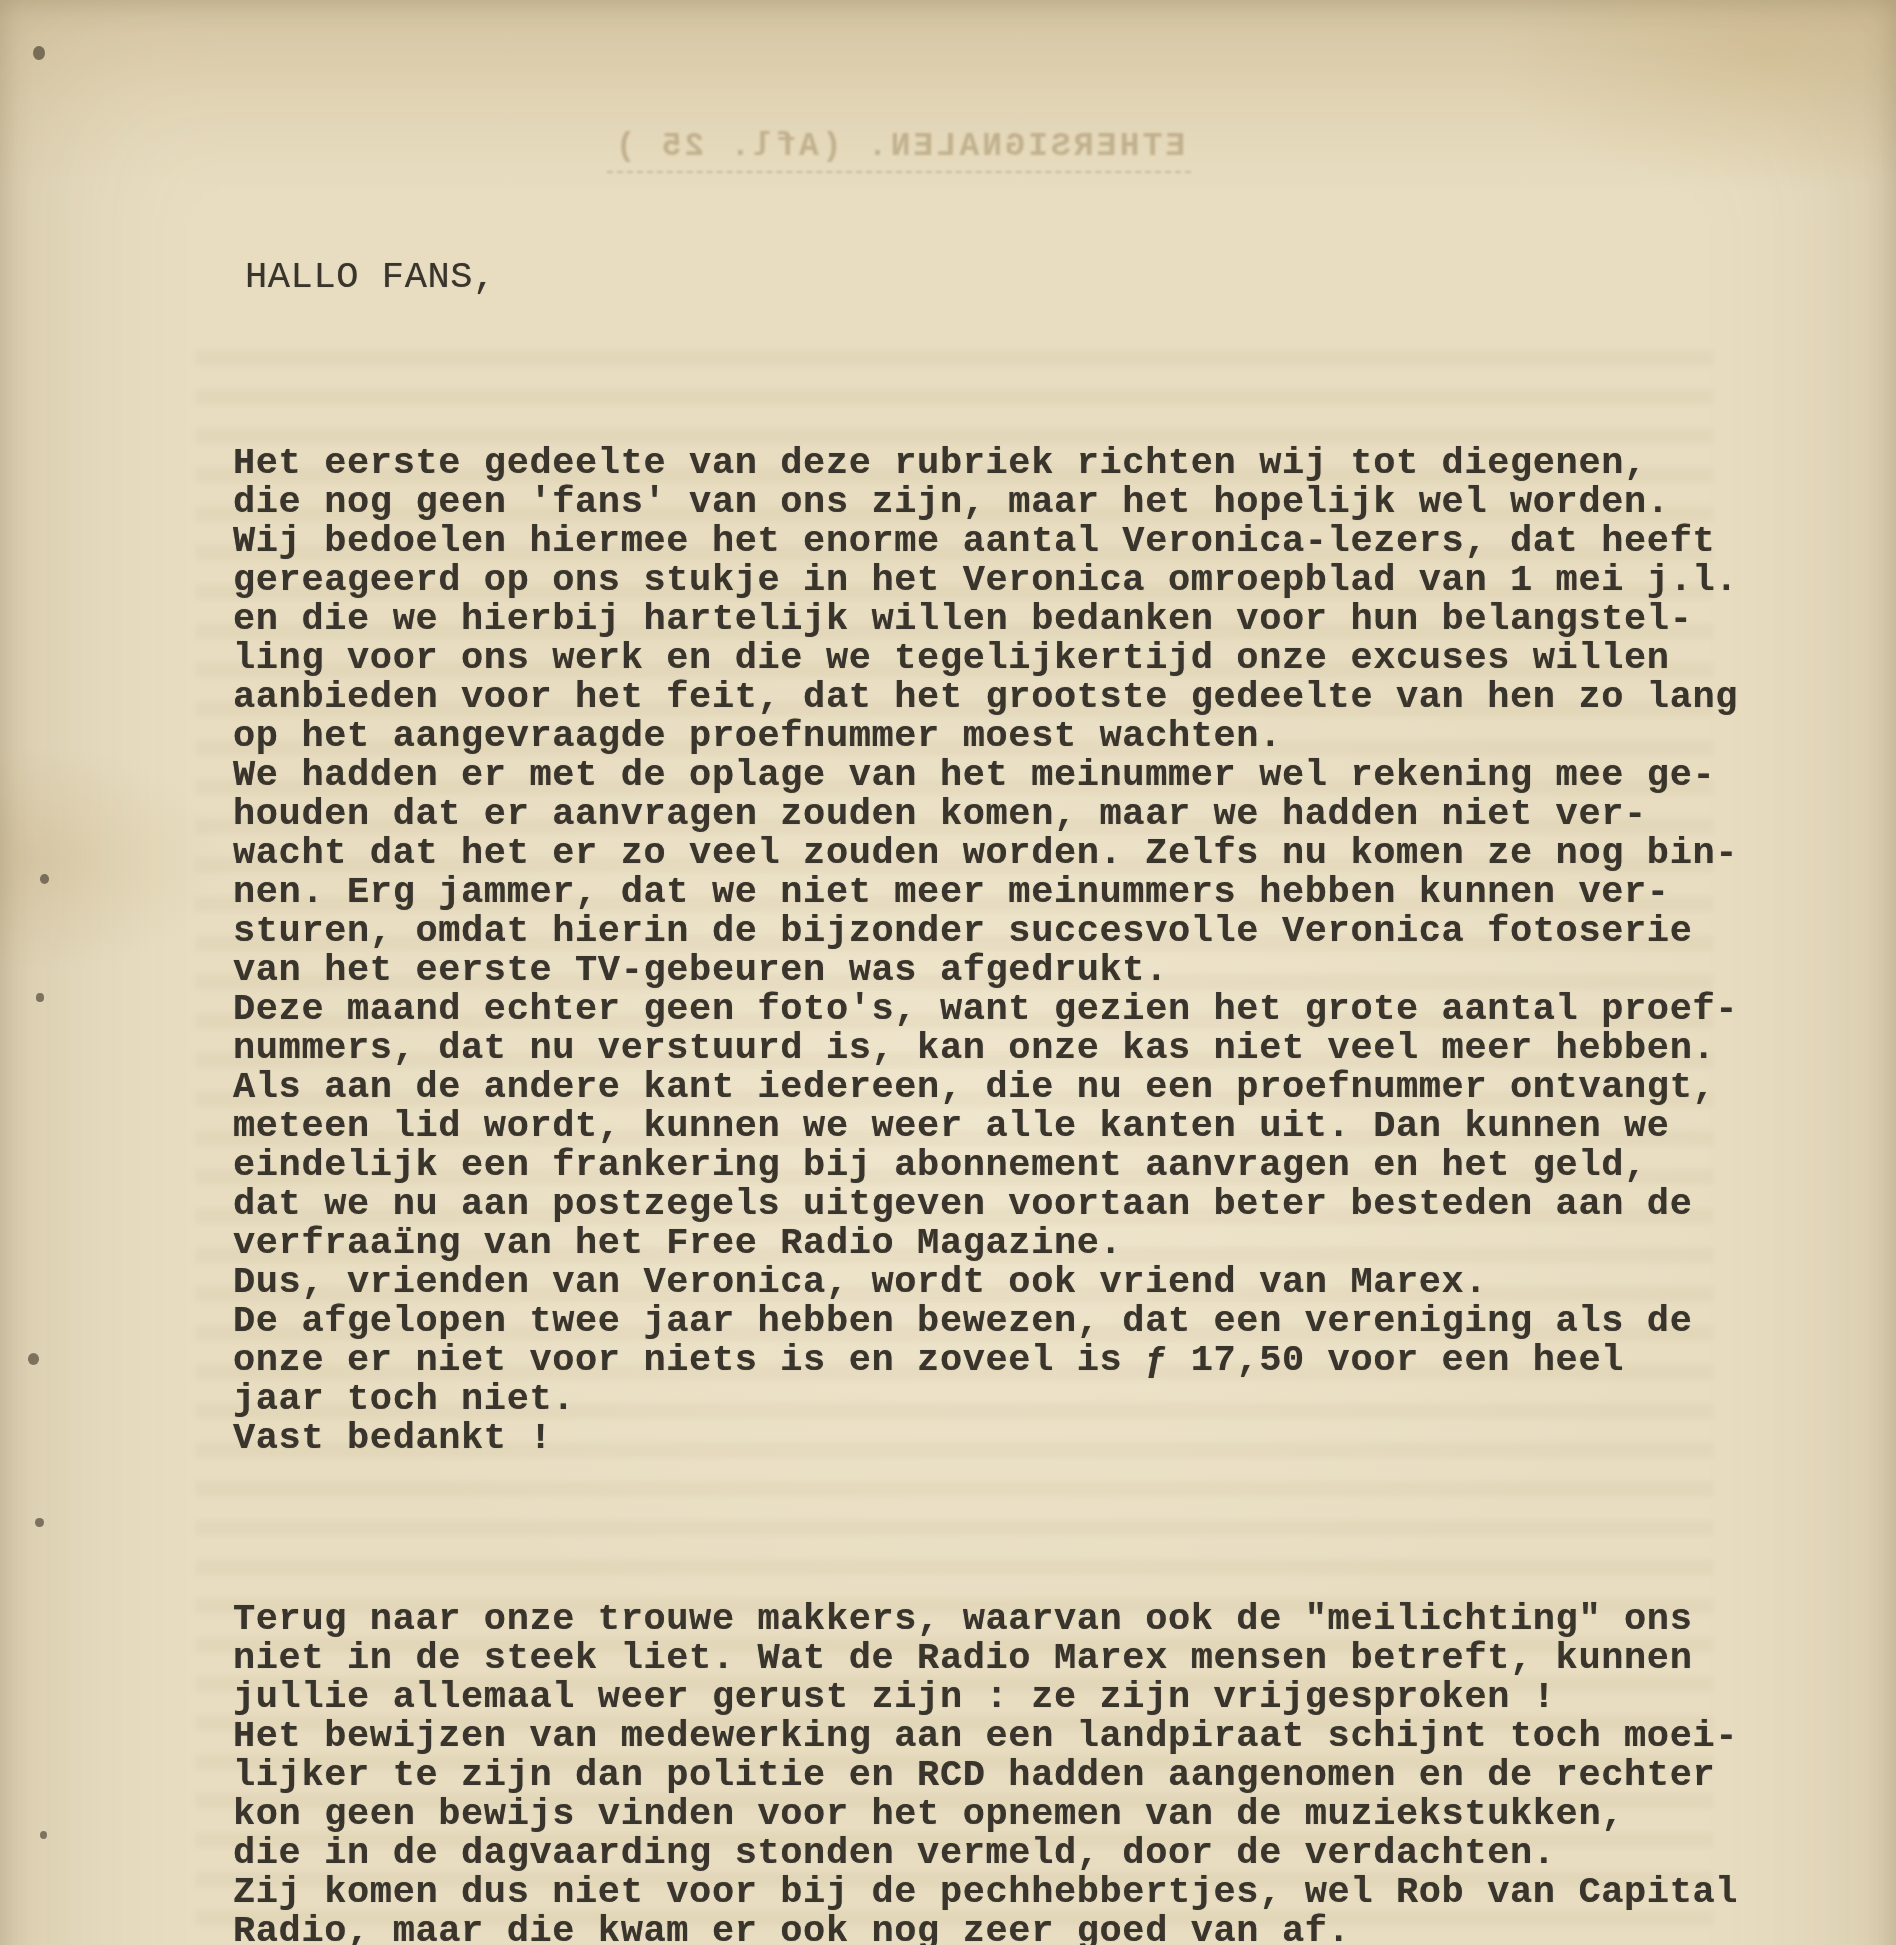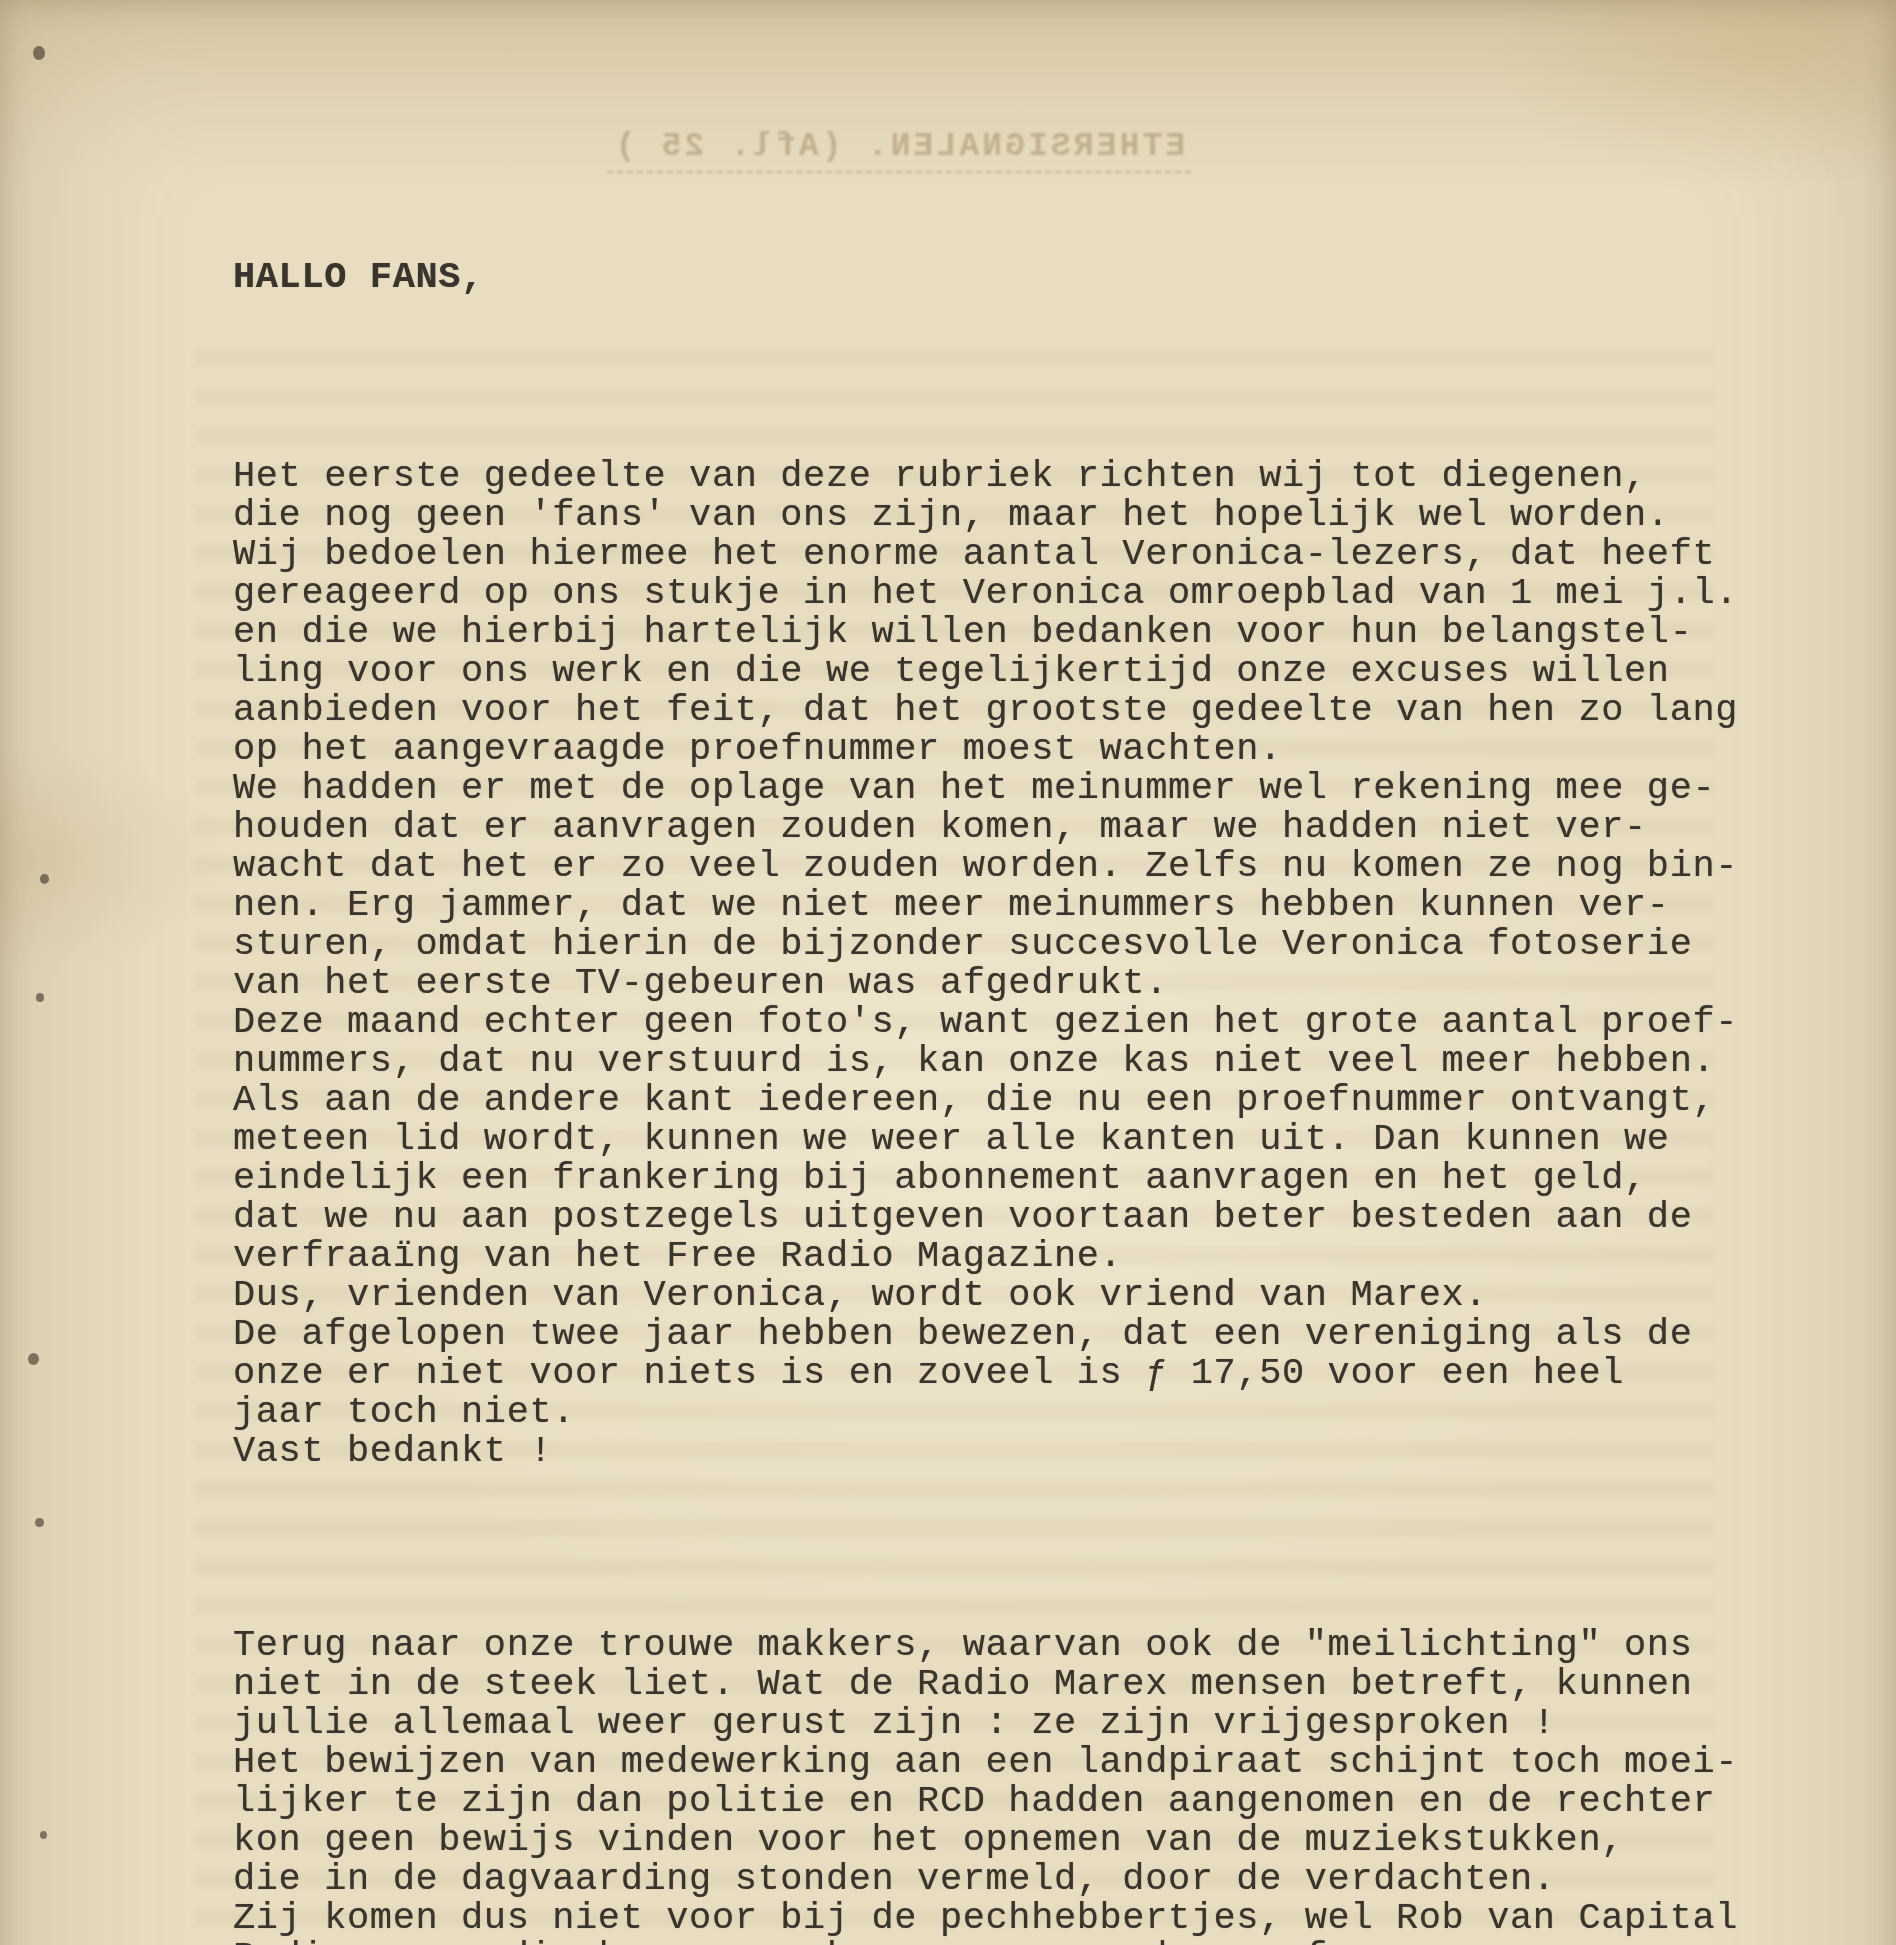--- a/index.html
+++ b/index.html
@@ -66,26 +66,26 @@
     top: 180px;
     width: 1541px;
     font-size: 37px;
     line-height: 39px;
     letter-spacing: 0.6px;
     color: var(--ink);
     white-space: pre;
     text-shadow: 0 0 0.8px rgba(59,53,44,0.55);
   }
   .heading {
-    margin: 0 0 29px 0;
-    font-weight: bold;
+    margin: 0 0 29px 12px;
+    font-weight: normal;
     font-size: 37px;
     line-height: 39px;
   }
-  .para { margin: 14px 0 24px 0; }
+  .para { margin: 1px 0 24px 0; font-weight: bold; }
   .para:last-of-type { margin-bottom: 0; }
   .speck {
     position: absolute;
     border-radius: 50%;
     background: rgba(64,55,42,0.62);
   }
   .s1 { left: 33px;  top: 46px;  width: 11.7px; height: 14px; }
   .s2 { left: 40px; top: 874px; width: 9.3px; height: 10px; }
   .s3 { left: 36px;  top: 993px; width: 7.8px; height: 8.6px; }
   .s4 { left: 28px;  top: 1353px; width: 11px; height: 11.7px; }

